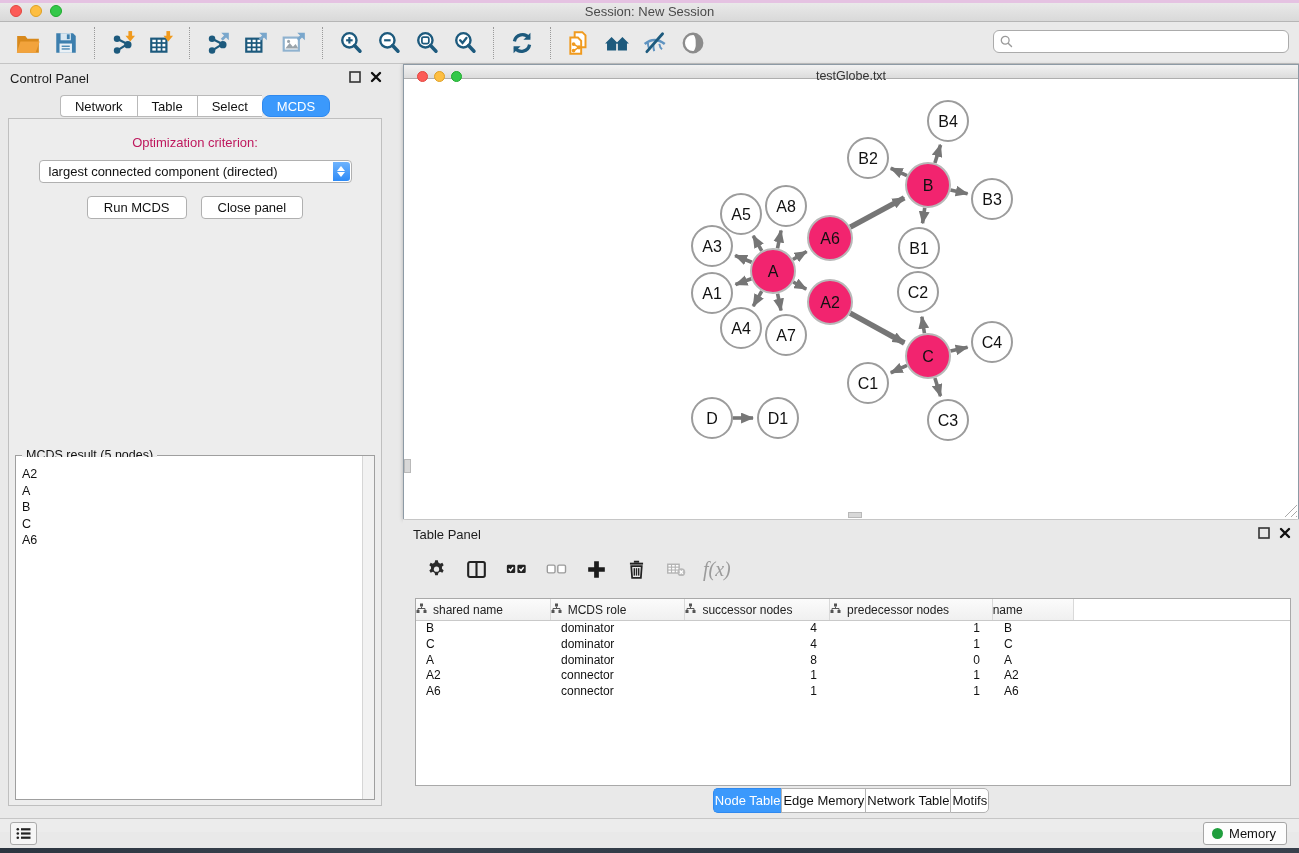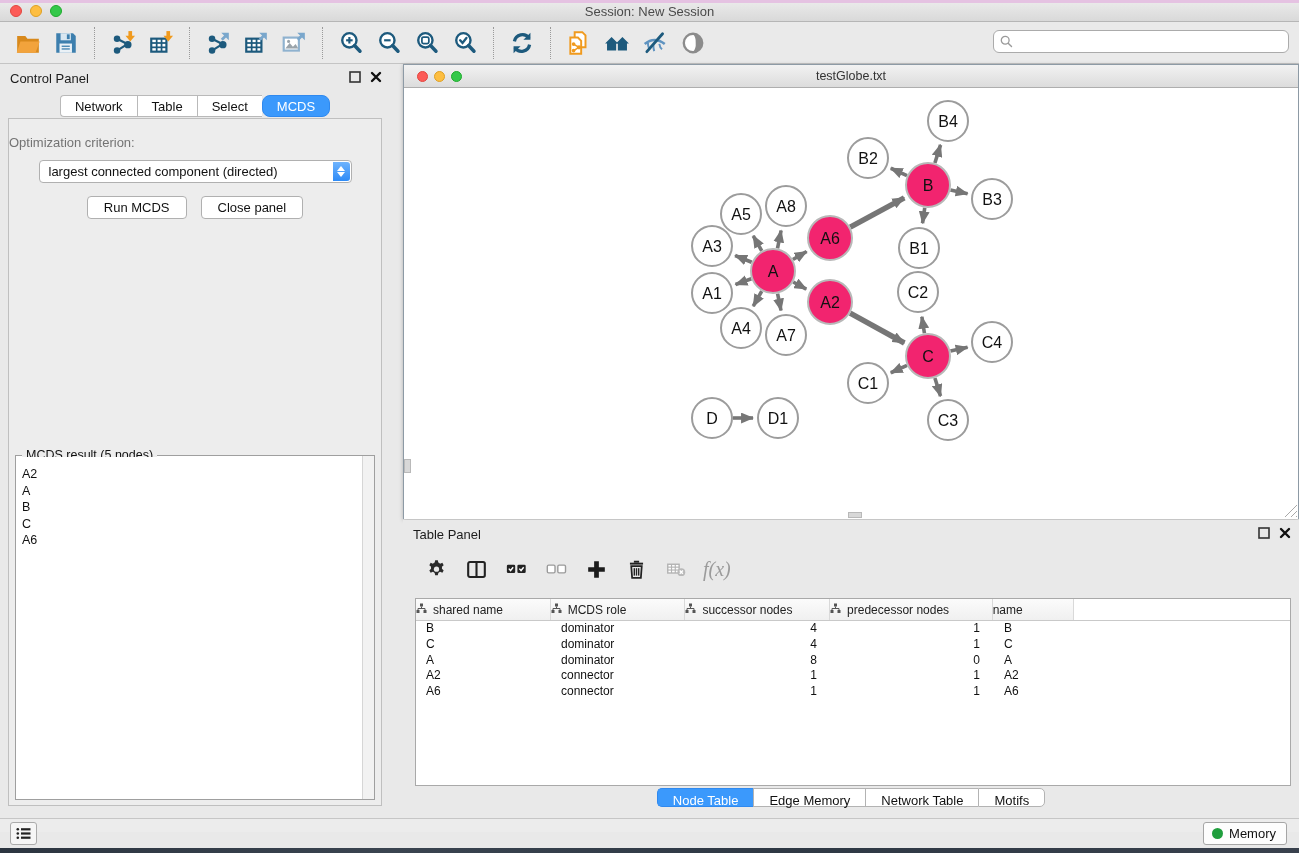--- a/index.html
+++ b/index.html
@@ -38,21 +38,21 @@
   .panel-head .picons { position:absolute; right:8px; top:7px; display:flex; gap:9px; align-items:center; }
   .panel-head .picons svg { width:12px; height:12px; }
   .cp-tabs { position:absolute; left:0; top:31px; width:100%; display:flex; justify-content:center; }
   .cp-tab { height:22px; padding:3px 14px; font-size:13px; background:#fff; border:1px solid #b9b9b9;
     border-right:none; color:#111; }
   .cp-tab:first-child { border-radius:4px 0 0 4px; }
   .cp-tab:last-child { border-right:1px solid #b9b9b9; border-radius:0 4px 4px 0; }
   .cp-tab.sel { background:#3b99fc; border-color:#2f89ef; color:#fff;border-radius:8px; }
   .cp-content { position:absolute; left:8px; top:54px; width:374px; height:688px;
     background:#ededed; border:1px solid #bfbfbf; }
-  .opt-label { margin-top:16px; font-size:13px; color:#737373; }
+  .opt-label { text-align:center; margin-top:16px; font-size:13px; color:#be185d; }
   .select-row { display:flex; justify-content:center; margin-top:10px; }
   .cselect { position:relative; width:313px; height:23px; background:#fff; border:1px solid #b0b0b0;
     border-radius:4px; font-size:13px; line-height:21px; padding-left:9px; color:#111; }
   .cselect .stepper { position:absolute; right:1px; top:1px; bottom:1px; width:17px;
     background:linear-gradient(#6eb3fd,#2e8bf7); border-radius:0 3px 3px 0; }
   .stepper .up, .stepper .dn { position:absolute; left:4px; width:0; height:0;
     border-left:4.5px solid transparent; border-right:4.5px solid transparent; }
   .stepper .up { top:4px; border-bottom:5px solid #fff; }
   .stepper .dn { bottom:4px; border-top:5px solid #fff; }
   .btn-row { display:flex; justify-content:center; gap:14px; margin-top:13px; }
@@ -64,21 +64,21 @@
     font-size:12.5px; color:#111; }
   .result-list { position:absolute; inset:1px 12px 1px 1px; background:#fff;
     font-size:12.5px; color:#111; padding-top:9px; }
   .result-item { padding:1px 0 1px 5px; line-height:14.5px; }
   .result-scroll { position:absolute; right:0; top:0; bottom:0; width:12px;
     background:#f2f2f2; border-left:1px solid #d6d6d6; }
 
   
   .net-window { position:absolute; left:403px; top:64px; width:896px; height:455px;
     background:#fff; border:1px solid #8d9aa5; box-shadow:0 1px 4px rgba(0,0,0,.25); }
-  .net-titlebar { position:relative; height:23px; background:linear-gradient(#f2f2f2,#dcdcdc);
+  .net-titlebar { position:relative; height:14px; background:linear-gradient(#f2f2f2,#dcdcdc);
     border-bottom:1px solid #aeaeae; }
   .net-titlebar .lights { top:6px; left:13px; gap:6px; }
   .net-titlebar .light { width:11px; height:11px; }
   .net-title { position:absolute; left:0; right:0; top:4px; text-align:center; font-size:12.5px; color:#333; }
   .net-canvas { position:absolute; left:0; top:24px; width:894px; height:430px; background:#fff; }
   .vscroll-thumb { position:absolute; left:0px; top:370px; width:7px; height:14px;
     background:#d8d8d8; border:1px solid #b9b9b9; }
   .hscroll-thumb { position:absolute; left:444px; bottom:1px; width:14px; height:6px;
     background:#d8d8d8; border:1px solid #b9b9b9; }
   .resize-grip { position:absolute; right:1px; bottom:1px; width:14px; height:14px;
@@ -95,21 +95,21 @@
   .ntable { position:absolute; left:12px; top:78px; width:876px; height:188px;
     background:#fff; border:1px solid #a9a9a9; font-size:12px; color:#111; }
   .thead { display:flex; height:22px; background:linear-gradient(#fbfbfb,#f0f0f0); border-bottom:1px solid #c9c9c9; }
   .th { display:flex; align-items:center; justify-content:flex-start; gap:6px;
     border-right:1px solid #d9d9d9; font-size:12px; color:#222; }
   .th svg { width:11px; height:11px; }
   .trow { display:flex; height:15.8px; }
   .td { padding-left:10px; line-height:15.8px; white-space:nowrap; }
   .td.num { text-align:right; padding-right:14px; padding-left:0; }
   .tp-tabs { position:absolute; left:0; right:0; top:268px; display:flex; justify-content:center; }
-  .tp-tab { height:19px; padding:4px 15px; font-size:13px; background:#fff;
+  .tp-tab { height:25px; padding:4px 1px; font-size:13px; background:#fff;
     border:1px solid #b3b3b3; border-right:none; color:#111; }
   .tp-tab:first-child { border-radius:5px 0 0 5px; }
   .tp-tab:last-child { border-right:1px solid #b3b3b3; border-radius:0 5px 5px 0; }
   .tp-tab.sel { background:#3b99fc; border-color:#2f89ef; color:#fff; }
 
   
   .statusbar { position:absolute; left:0; top:818px; width:1299px; height:14px;
     background:#ececec; border-top:1px solid #c6c6c6; }
   .list-btn { position:absolute; left:10px; top:3px; width:27px; height:23px; background:#f6f6f6;
     border:1px solid #ababab; border-radius:3px; display:flex; align-items:center; justify-content:center; }

